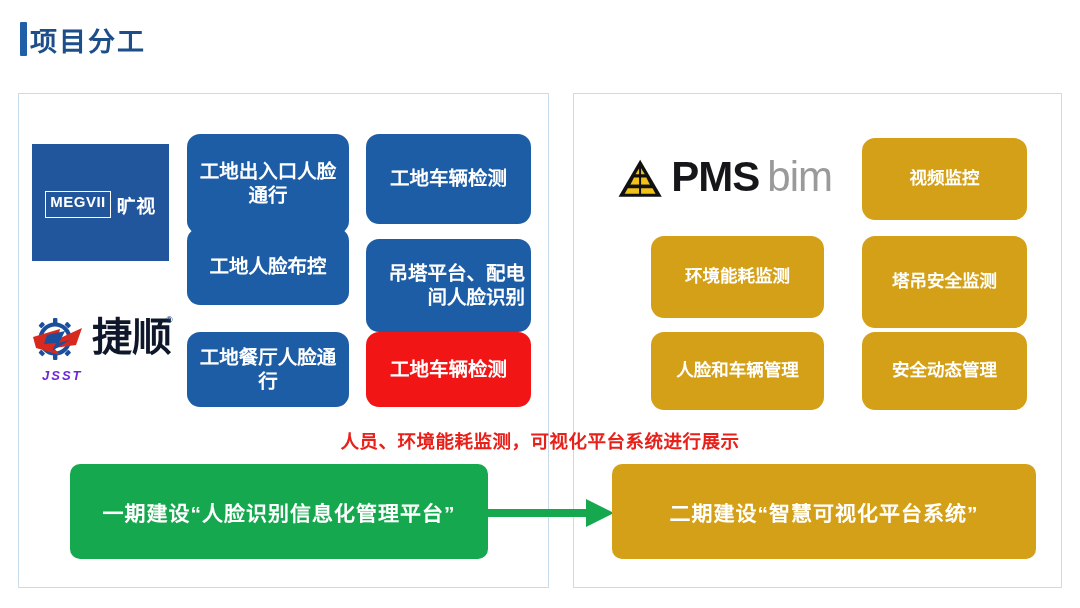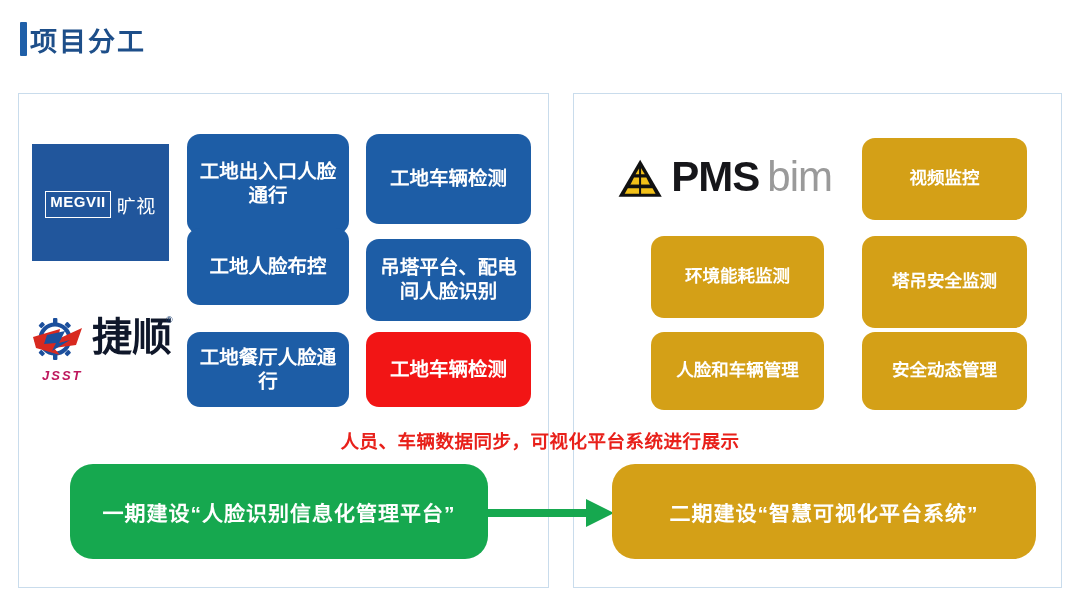--- a/index.html
+++ b/index.html
@@ -69,21 +69,21 @@
   .card.red  { background: #f21515; }
   .card.gold { background: #d4a017; }
 
   .card.c-left  { font-size: 19.5px; }
   .card.c-right { font-size: 17.5px; }
 
   
   #card-gate      { left: 187px; top: 134px; width: 162px; height: 100px; }
   #card-vehicle1  { left: 366px; top: 134px; width: 165px; height: 90px; }
   #card-facectl   { left: 187px; top: 228px; width: 162px; height: 77px; }
-  #card-tower     { left: 366px; top: 239px; width: 165px; height: 82px; }
+  #card-tower     { left: 366px; top: 239px; width: 165px; height: 93px; text-align: right; }
   #card-canteen   { left: 187px; top: 332px; width: 162px; height: 75px; }
   #card-vehicle2  { left: 366px; top: 332px; width: 165px; height: 75px; }
 
   
   #card-video     { left: 862px; top: 138px; width: 165px; height: 82px; }
   #card-energy    { left: 651px; top: 236px; width: 173px; height: 82px; }
   #card-crane     { left: 862px; top: 236px; width: 165px; height: 92px; }
   #card-faceveh   { left: 651px; top: 332px; width: 173px; height: 78px; }
   #card-safety    { left: 862px; top: 332px; width: 165px; height: 78px; }
 
@@ -107,21 +107,21 @@
     color: #ffffff;
     font-size: 15px;
     font-weight: bold;
     letter-spacing: 0.5px;
     padding: 1px 4px 2px 4px;
     font-family: "Liberation Sans", sans-serif;
   }
   .megvii-cn {
     color: #ffffff;
     font-size: 19px;
-    font-weight: normal;
+    font-weight: bold;
     letter-spacing: 0.5px;
   }
 
   
   #jsst-logo {
     position: absolute;
     left: 30px; top: 313px;
     width: 145px; height: 78px;
   }
   #jsst-logo .jsst-emblem { position: absolute; left: 0; top: 2px; }
@@ -139,21 +139,21 @@
     left: 136px; top: 2px;
     font-size: 9px;
     color: #163a6e;
   }
   #jsst-logo .jsst-abbr {
     position: absolute;
     left: 12px; top: 55px;
     font-size: 13px;
     font-weight: bold;
     font-style: italic;
-    color: #be185d;
+    color: #6d28d9;
     letter-spacing: 2px;
   }
 
   
   #pmsbim-logo {
     position: absolute;
     left: 617px; top: 149px;
     width: 215px; height: 60px;
     display: flex;
     align-items: center;
@@ -179,21 +179,21 @@
     font-weight: bold;
     color: #e8201a;
     letter-spacing: 0.5px;
     white-space: nowrap;
   }
 
   
   .banner {
     position: absolute;
     box-sizing: border-box;
-    border-radius: 23px;
+    border-radius: 10px;
     display: flex;
     align-items: center;
     justify-content: center;
     color: #ffffff;
     font-weight: bold;
     font-size: 21px;
     letter-spacing: 1px;
     text-align: center;
     white-space: nowrap;
   }
@@ -273,21 +273,21 @@
   <span class="pms-text pms-black">PMS</span>
   <span class="pms-text pms-gray">bim</span>
 </div>
 
 <div class="card gold c-right" id="card-video">视频监控</div>
 <div class="card gold c-right" id="card-energy">环境能耗监测</div>
 <div class="card gold c-right" id="card-crane">塔吊安全监测</div>
 <div class="card gold c-right" id="card-faceveh">人脸和车辆管理</div>
 <div class="card gold c-right" id="card-safety">安全动态管理</div>
 
-<div id="sync-caption">人员、车辆数据同步，可视化平台系统进行展示</div>
+<div id="sync-caption">人员、环境能耗监测，可视化平台系统进行展示</div>
 
 <div class="banner" id="banner-phase1">一期建设“人脸识别信息化管理平台”</div>
 
 <svg id="phase-arrow" viewBox="0 0 130 34">
   <path d="M0 13 L100 13 L100 3 L128 17 L100 31 L100 21 L0 21 Z" fill="#16a84f"></path>
 </svg>
 
 <div class="banner" id="banner-phase2">二期建设“智慧可视化平台系统”</div>
 
 </body></html>

